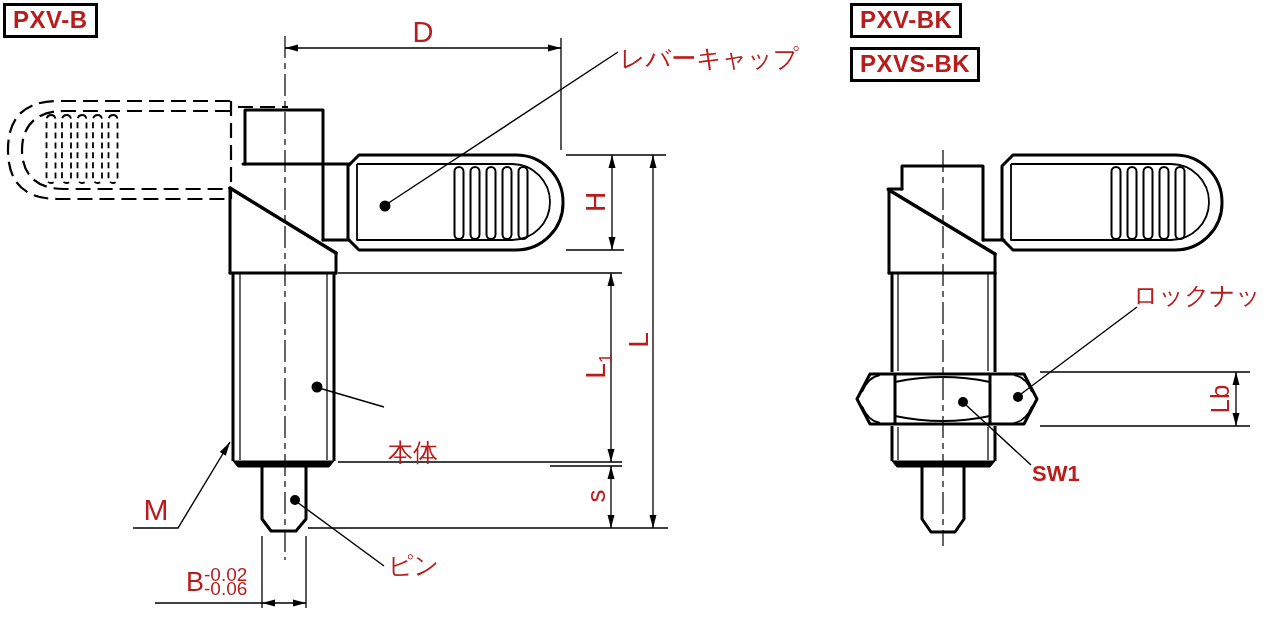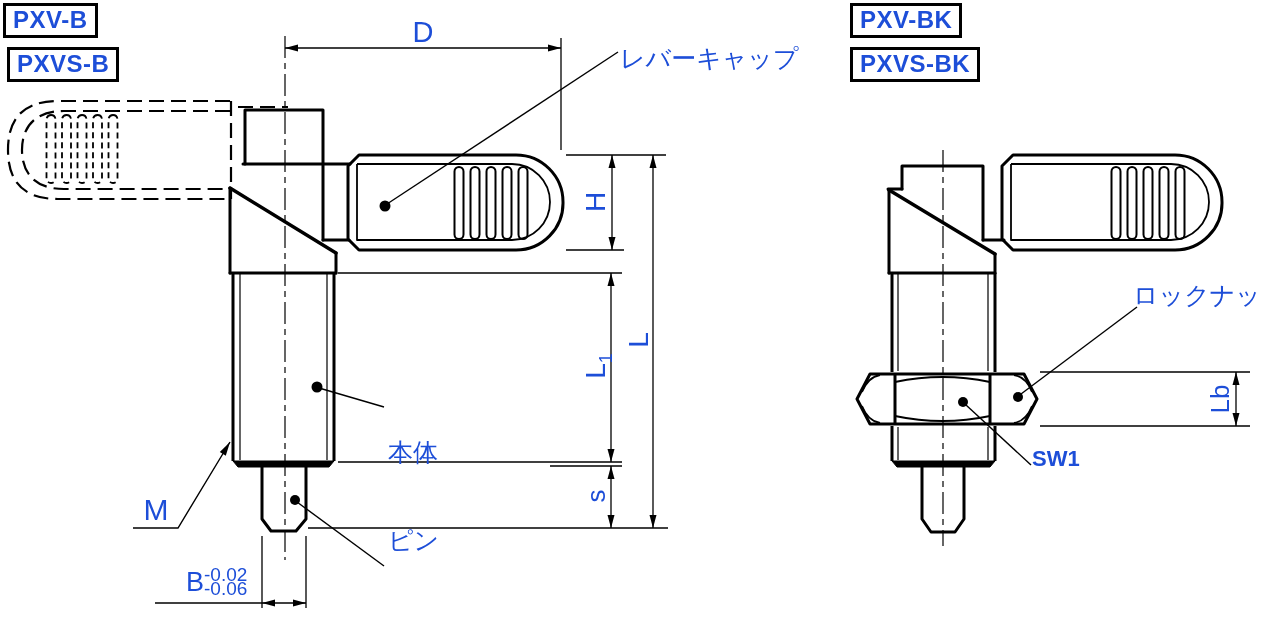--- a/index.html
+++ b/index.html
@@ -1,18 +1,18 @@
 <!DOCTYPE html>
 <html><head>
 <meta charset="utf-8">
 <style>
   html,body{margin:0;padding:0;background:#fff;}
   .canvas{
     position:relative;width:1266px;height:617px;background:#ffffff;
-    font-family:"Liberation Sans","DejaVu Sans",sans-serif;color:#1d4ed8;
+    font-family:"Liberation Sans","DejaVu Sans",sans-serif;color:#b91c1c;
     overflow:hidden;
   }
   svg{position:absolute;left:0;top:0;}
   .model-box{
     position:absolute;border:3px solid #000;background:#fff;
     font-weight:bold;font-size:24px;line-height:26px;padding:1px 7px 2px 7px;
     letter-spacing:0.5px;white-space:nowrap;
   }
   .callout{
     position:absolute;font-size:25px;line-height:28px;white-space:nowrap;
@@ -193,29 +193,28 @@
       <g stroke-width="1.4">
         <circle cx="1018" cy="397" r="5" fill="#000" stroke="none"></circle>
         <path d="M 1021,394 L 1137,307"></path>
         <circle cx="963" cy="402" r="5" fill="#000" stroke="none"></circle>
         <path d="M 966,405 L 1031,465"></path>
       </g>
     </g>
   </svg>
 
   <div class="model-box" style="left:3px;top:3px;">PXV-B</div>
-  <div class="model-box" style="left:7px;top:47px;">PXVS-B</div>
   <div class="model-box" style="left:850px;top:47px;">PXVS-BK</div>
   <div class="model-box" style="left:850px;top:3px;">PXV-BK</div>
 
   <div class="callout" style="left:620px;top:24px;margin-top:20px;">レバーキャップ</div>
   <div class="callout" style="left:388px;top:394px;margin-top:44px;">本体</div>
-  <div class="callout" style="left:388px;top:526px;">ピン</div>
+  <div class="callout" style="left:388px;top:551px;">ピン</div>
   <div class="callout" style="left:1133px;top:281px;">ロックナット</div>
-  <div class="sw-label" style="left:1032px;top:446px;">SW1</div>
+  <div class="sw-label" style="left:1032px;top:461px;">SW1</div>
 
   <div class="dim-label" style="left:423px;top:32px;transform:translate(-50%,-50%);font-size:29px;">D</div>
   <div class="dim-label rot" style="left:596px;top:202px;">H</div>
   <div class="dim-label rot" style="left:596px;top:366px;"><span>L</span><sub>1</sub></div>
   <div class="dim-label rot" style="left:639px;top:340px;">L</div>
   <div class="dim-label rot" style="left:596px;top:496px;font-size:26px;">s</div>
   <div class="dim-label rot" style="left:1220px;top:399px;font-size:26px;">Lb</div>
   <div class="dim-label" style="left:156px;top:510px;transform:translate(-50%,-50%);font-size:30px;">M</div>
 
   <div class="b-dim" style="left:186px;top:568px;">

